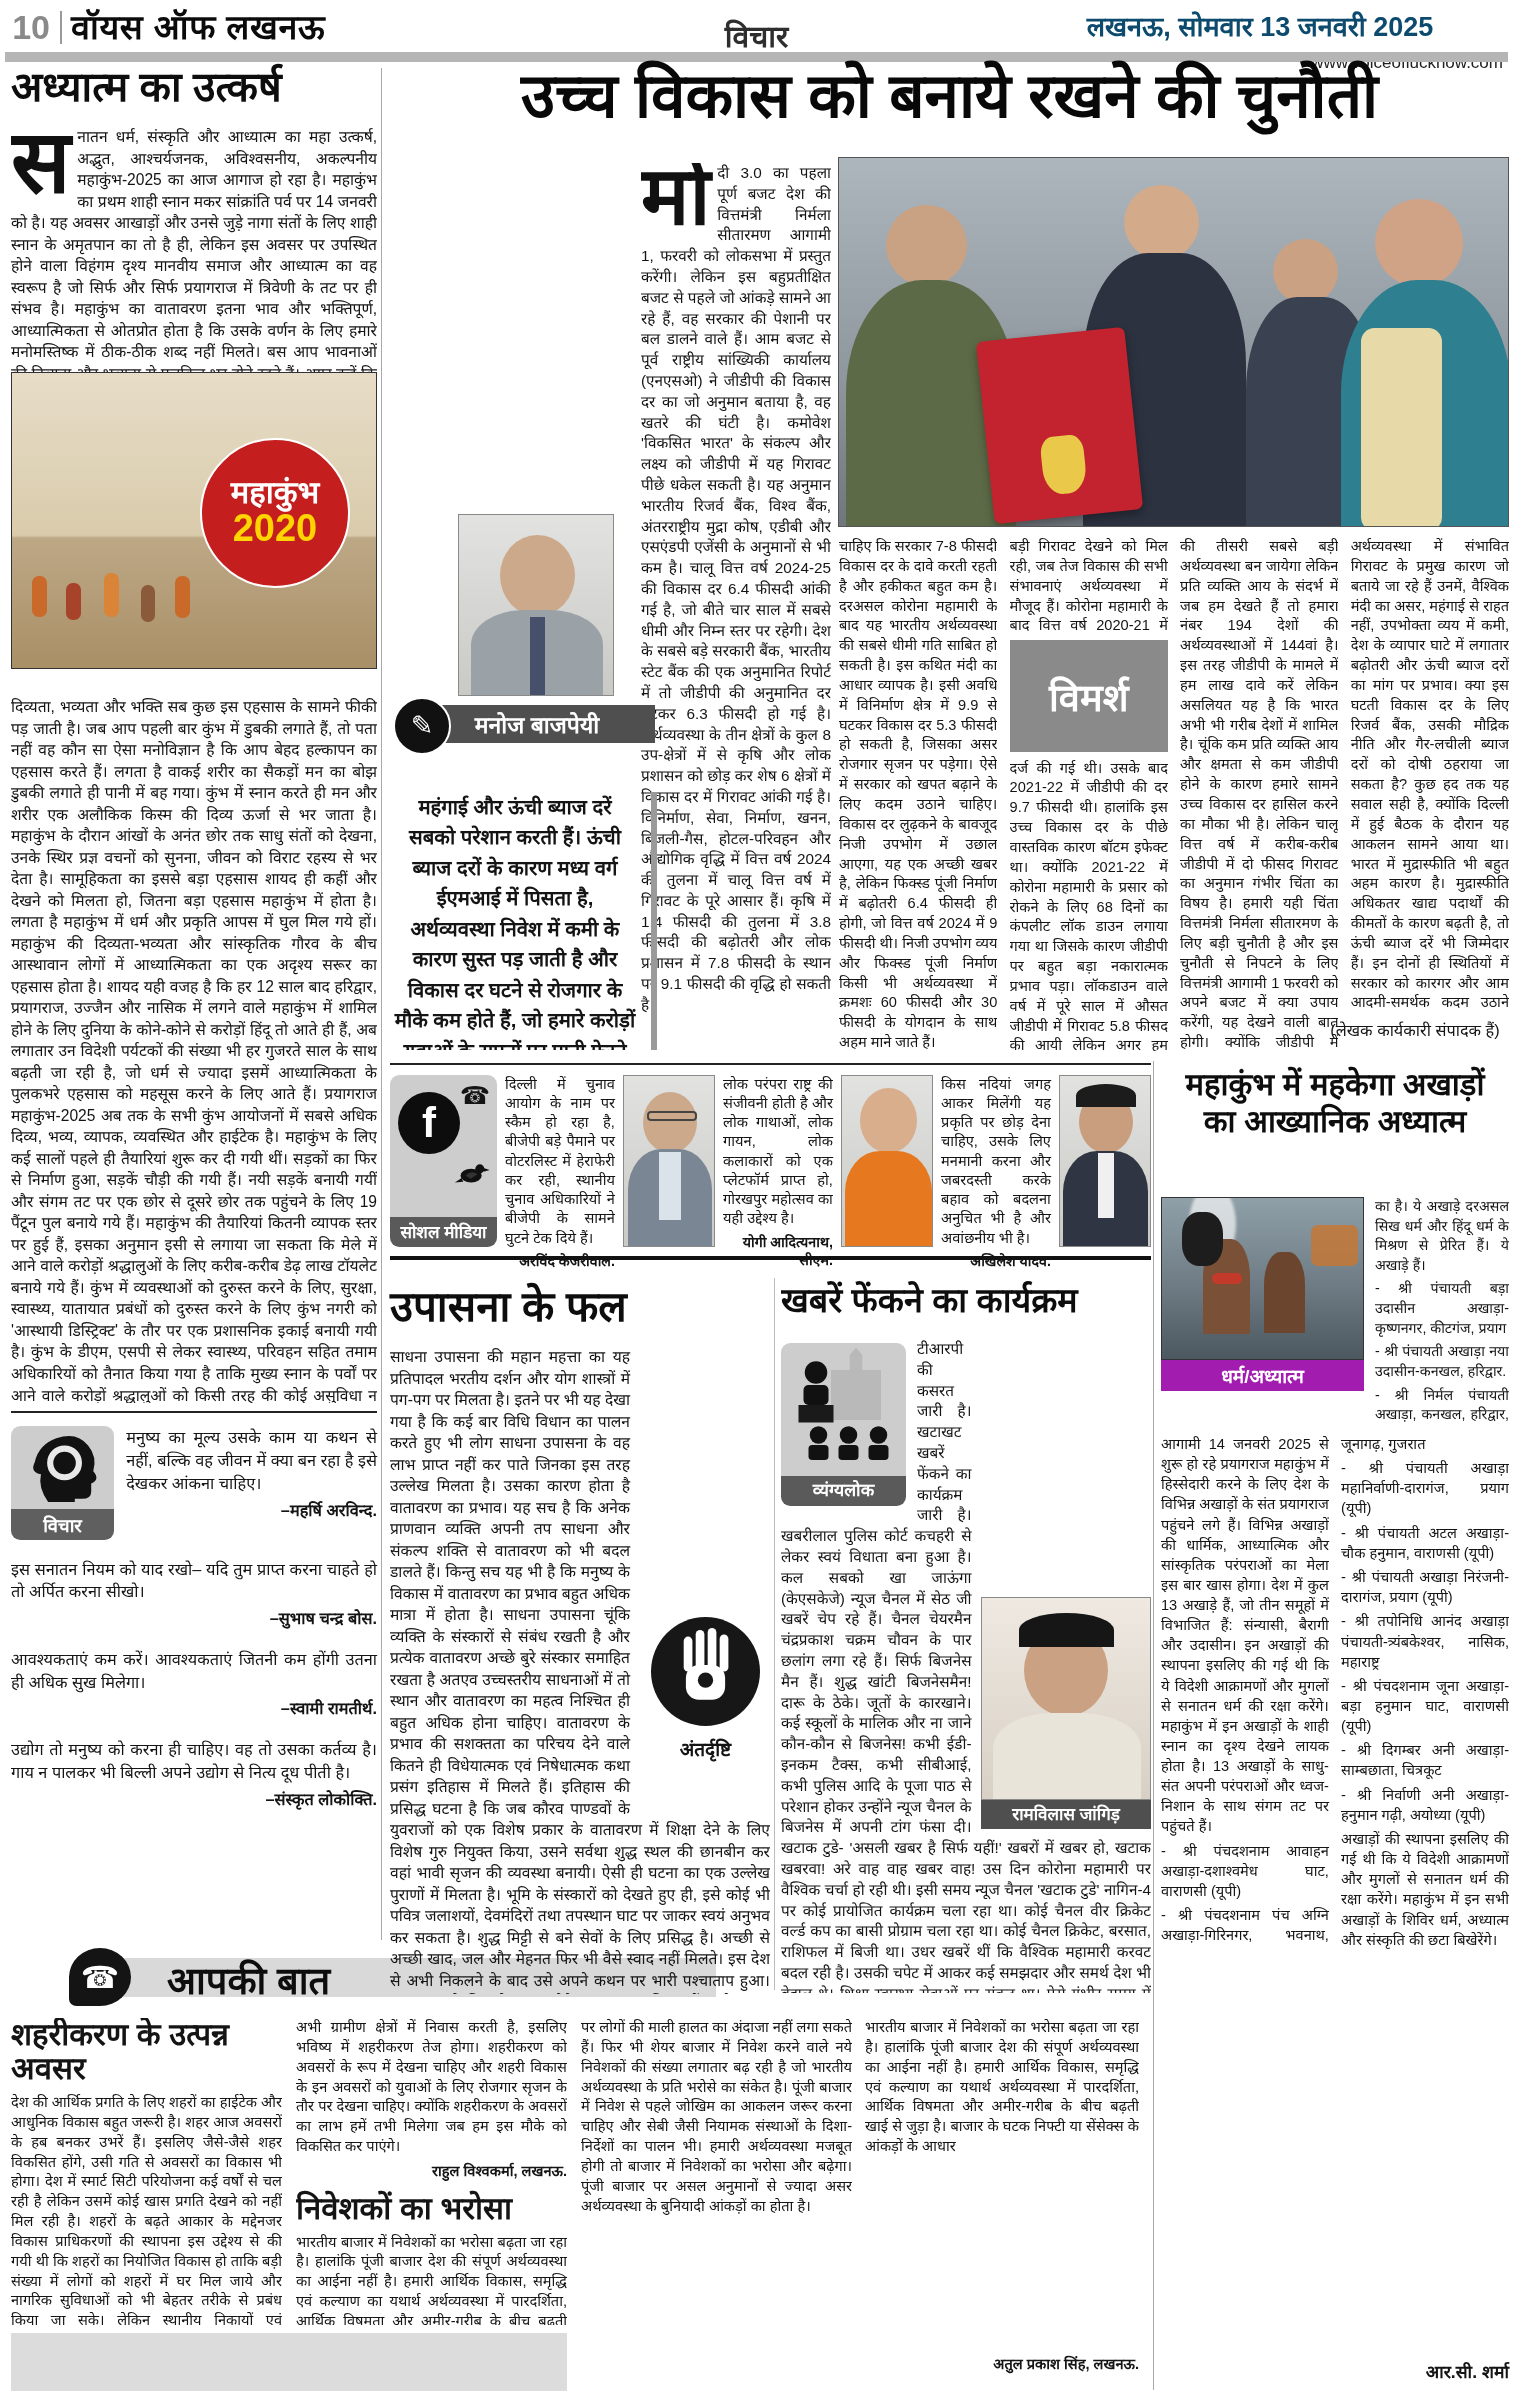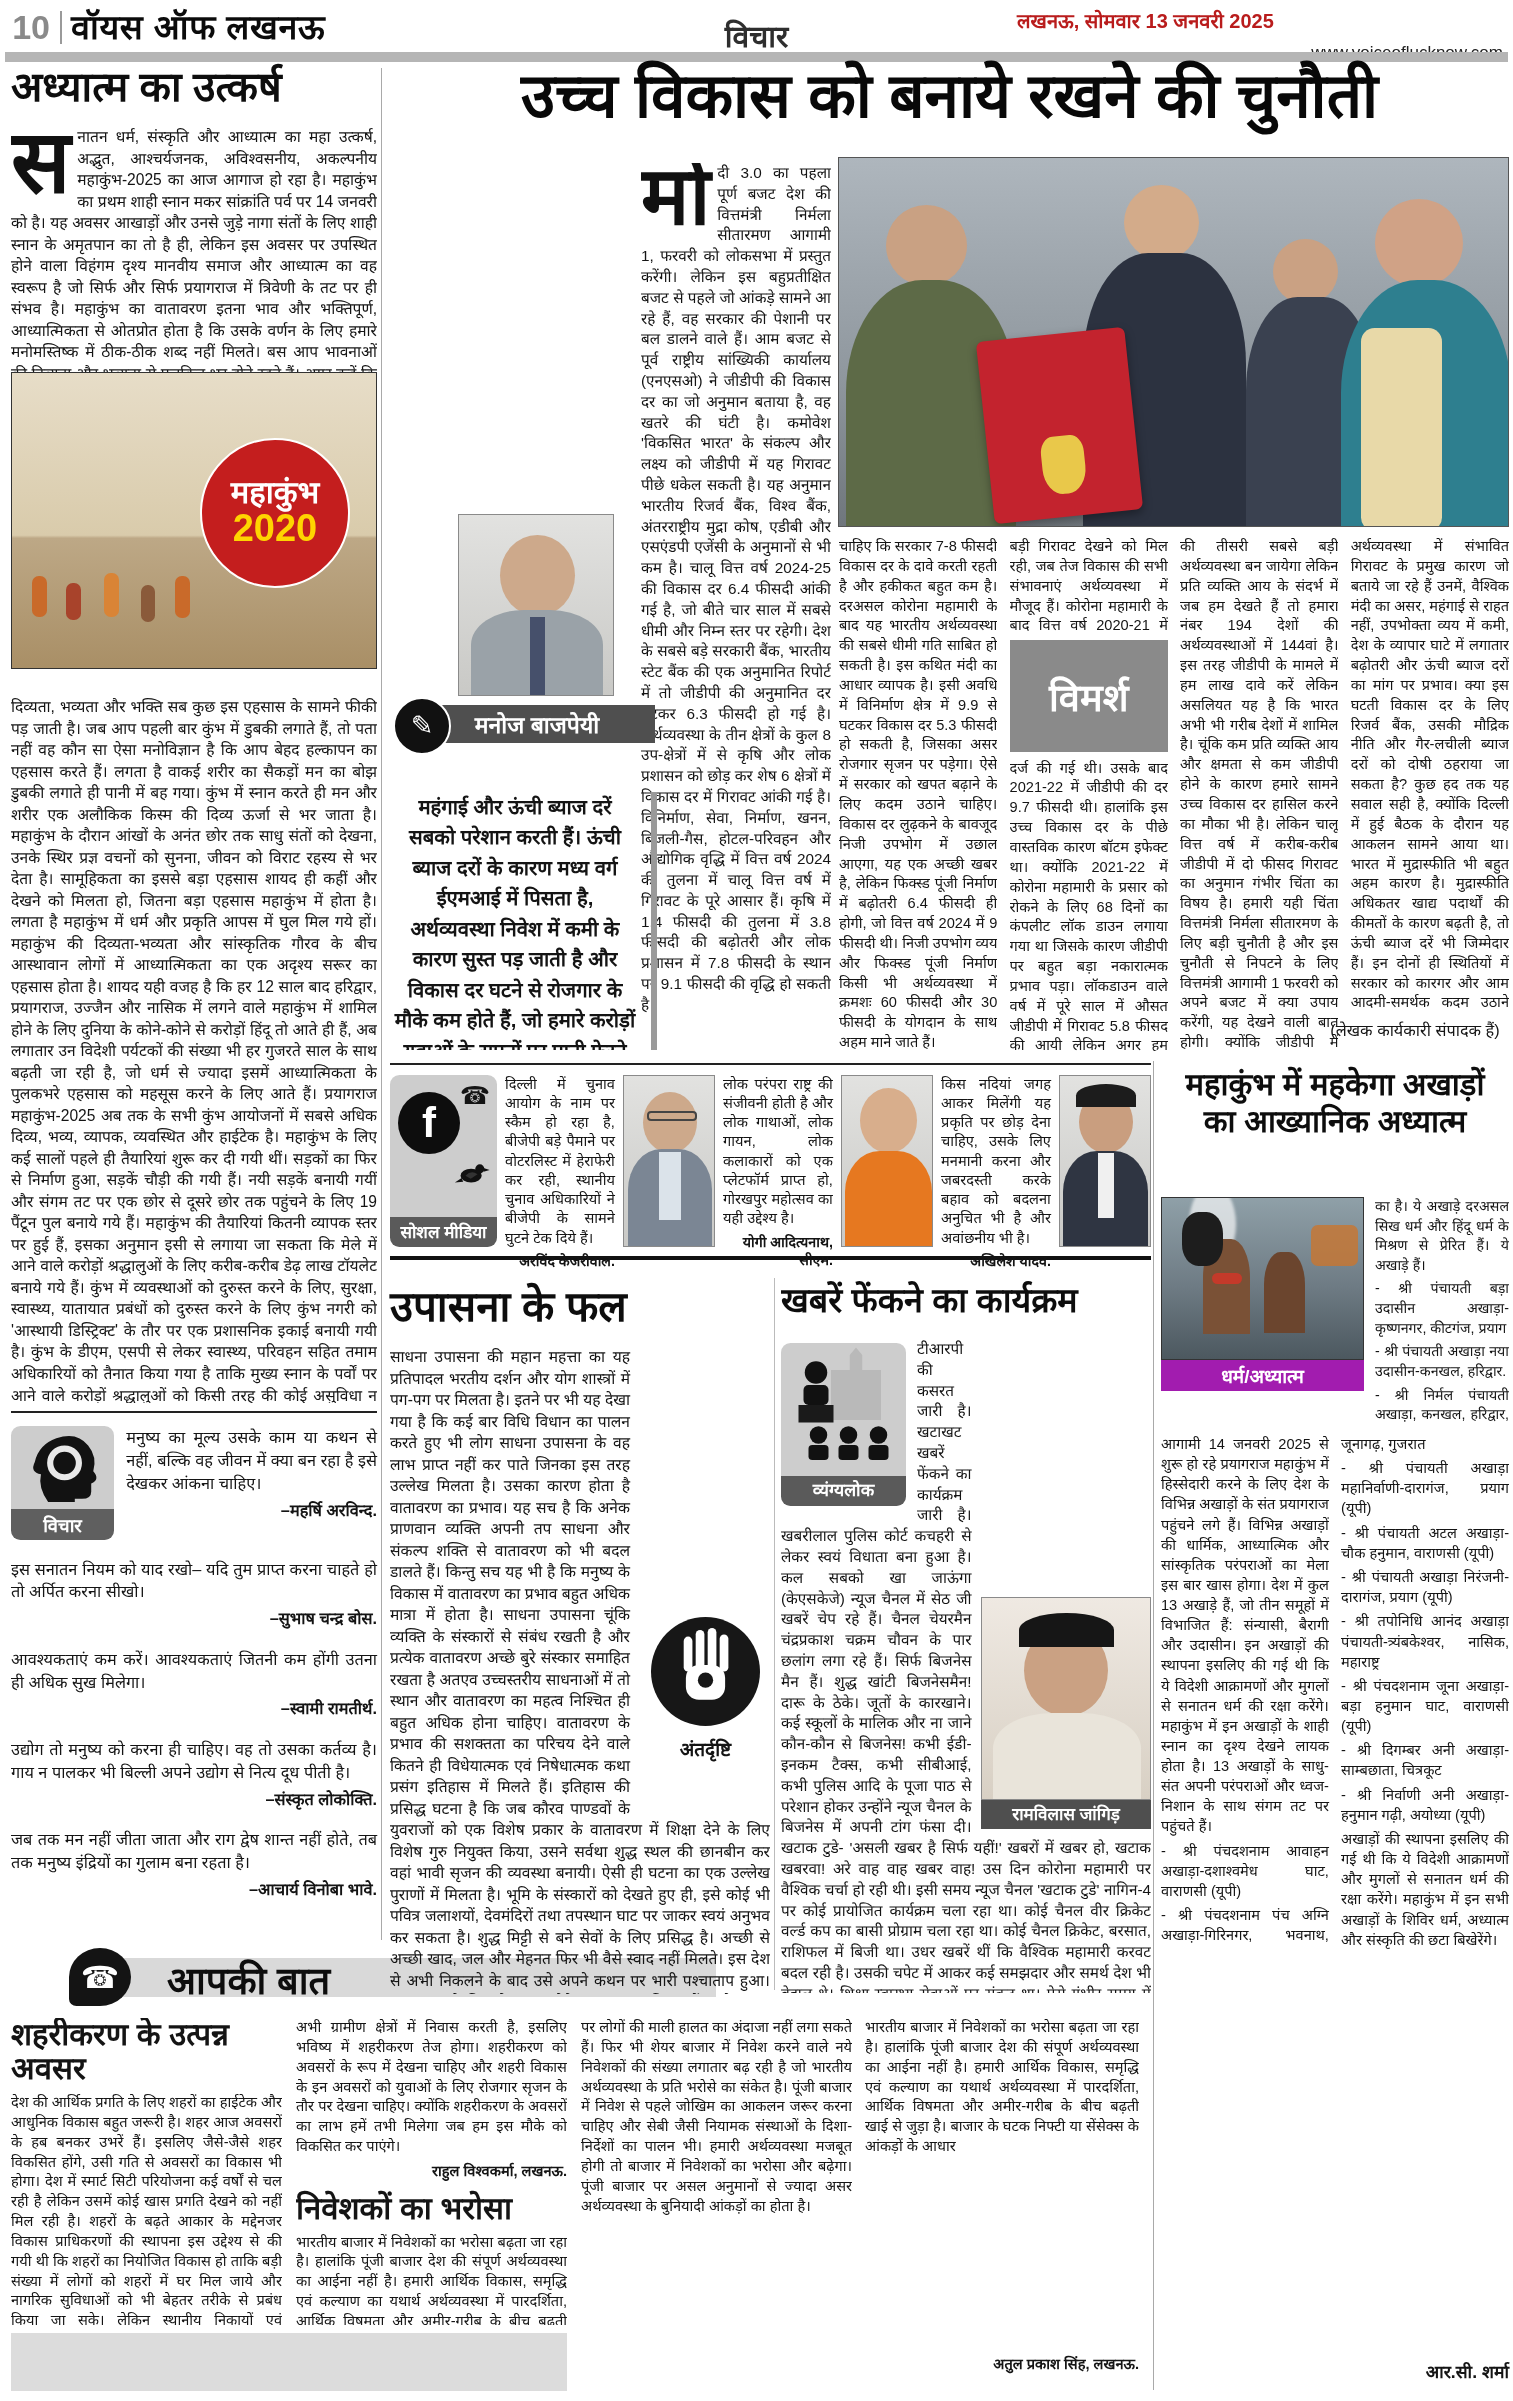--- a/index.html
+++ b/index.html
@@ -11,21 +11,21 @@
   .body-txt{font-size:15.6px;line-height:1.38;}
   .body-sm{font-size:14.6px;line-height:1.36;}
   .rule-v{background:#a9a9a9;width:1.4px;}
   .rule-h{background:#222;}
   
   .hdr-left{display:flex;align-items:flex-end;gap:9.5px;}
   .pgnum{font-size:34px;font-weight:bold;color:#8a8a8a;line-height:1;}
   .hdr-sep{width:2px;height:33px;background:#9a9a9a;}
   .masthead{font-size:34px;font-weight:900;color:#0b0b0b;line-height:1;letter-spacing:0.7px;}
   .section-name{font-size:30px;font-weight:900;color:#2e2e2e;text-align:center;}
-  .dateline{font-size:20px;font-weight:bold;text-align:left;color:#b91c1c;}
+  .dateline{font-size:27px;font-weight:bold;text-align:center;color:#0c4a6e;}
   .website{font-size:17px;text-align:right;color:#222;margin-top:9px;}
   .hdr-bar{background:#b5b5b5;}
   
   .t-left{font-size:41px;font-weight:900;line-height:1.05;color:#0d0d0d;}
   .t-main{font-size:62px;font-weight:900;text-align:center;line-height:1;color:#080808;white-space:nowrap;}
   .t-sec{font-weight:900;color:#0d0d0d;}
   .dropcap{float:left;font-weight:900;color:#111;line-height:.82;padding-right:6.8px;}
   
   .ph-border{border:1.4px solid #333;box-sizing:border-box;}
   .portrait{position:relative;background:linear-gradient(#e2e2e0,#c9c9c6);overflow:hidden;border:0.7px solid #8a8a8a;box-sizing:border-box;}
@@ -110,24 +110,20 @@
       <div class="jt">इस सनातन नियम को याद रखो– यदि तुम प्राप्त करना चाहते हो तो अर्पित करना सीखो।</div>
       <div class="quote-author">–सुभाष चन्द्र बोस.</div>
     </div>
     <div style="font-size:16.3px;line-height:1.4;margin-top:17.6px;">
       <div class="jt">आवश्यकताएं कम करें। आवश्यकताएं जितनी कम होंगी उतना ही अधिक सुख मिलेगा।</div>
       <div class="quote-author">–स्वामी रामतीर्थ.</div>
     </div>
     <div style="font-size:16.3px;line-height:1.4;margin-top:17.6px;">
       <div class="jt">उद्योग तो मनुष्य को करना ही चाहिए। वह तो उसका कर्तव्य है। गाय न पालकर भी बिल्ली अपने उद्योग से नित्य दूध पीती है।</div>
       <div class="quote-author">–संस्कृत लोकोक्ति.</div>
-    </div>
-    <div style="font-size:16.3px;line-height:1.4;margin-top:17.6px;">
-      <div class="jt">जब तक मन नहीं जीता जाता और राग द्वेष शान्त नहीं होते, तब तक मनुष्य इंद्रियों का गुलाम बना रहता है।</div>
-      <div class="quote-author">–आचार्य विनोबा भावे.</div>
     </div>
   </div>
 
   <div class="abs" style="left:11px;top:1948px;width:1126px;height:58px;">
     <div class="abs" style="left:95px;top:9.5px;width:610px;height:39px;background:#d9d9d9;"></div>
     <div class="abs" style="left:58px;top:0;width:62px;height:58px;border-radius:50% 50% 50% 12%;background:#141414;display:flex;align-items:center;justify-content:center;">
       <span style="color:#fff;font-size:31px;">☎</span>
     </div>
     <div class="abs t-sec" style="left:156px;top:5.4px;font-size:38px;">आपकी बात</div>
   </div>

